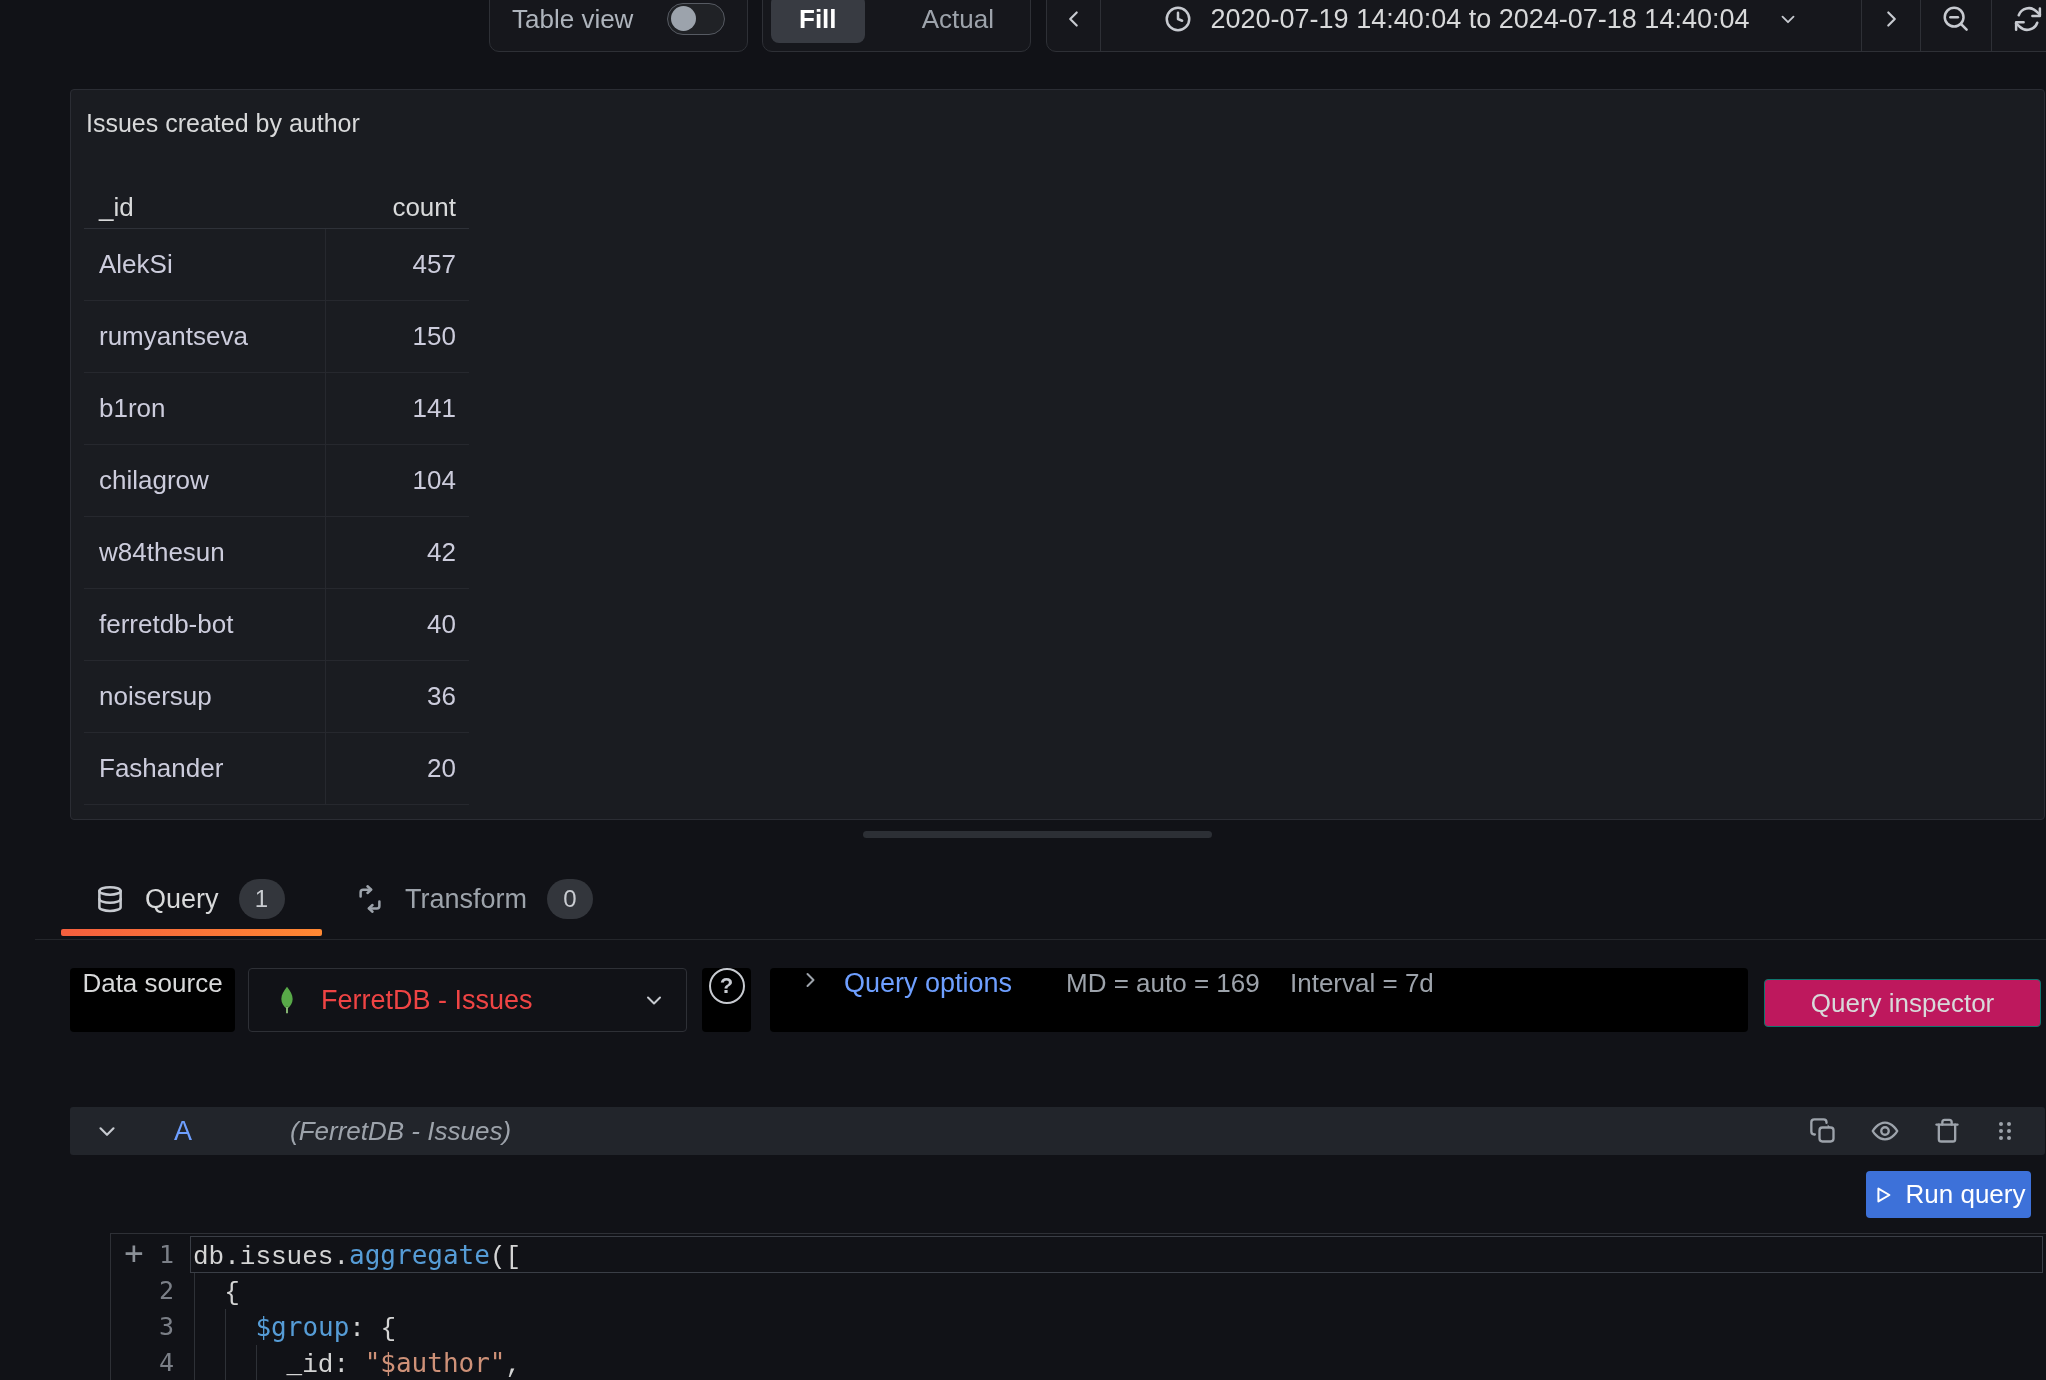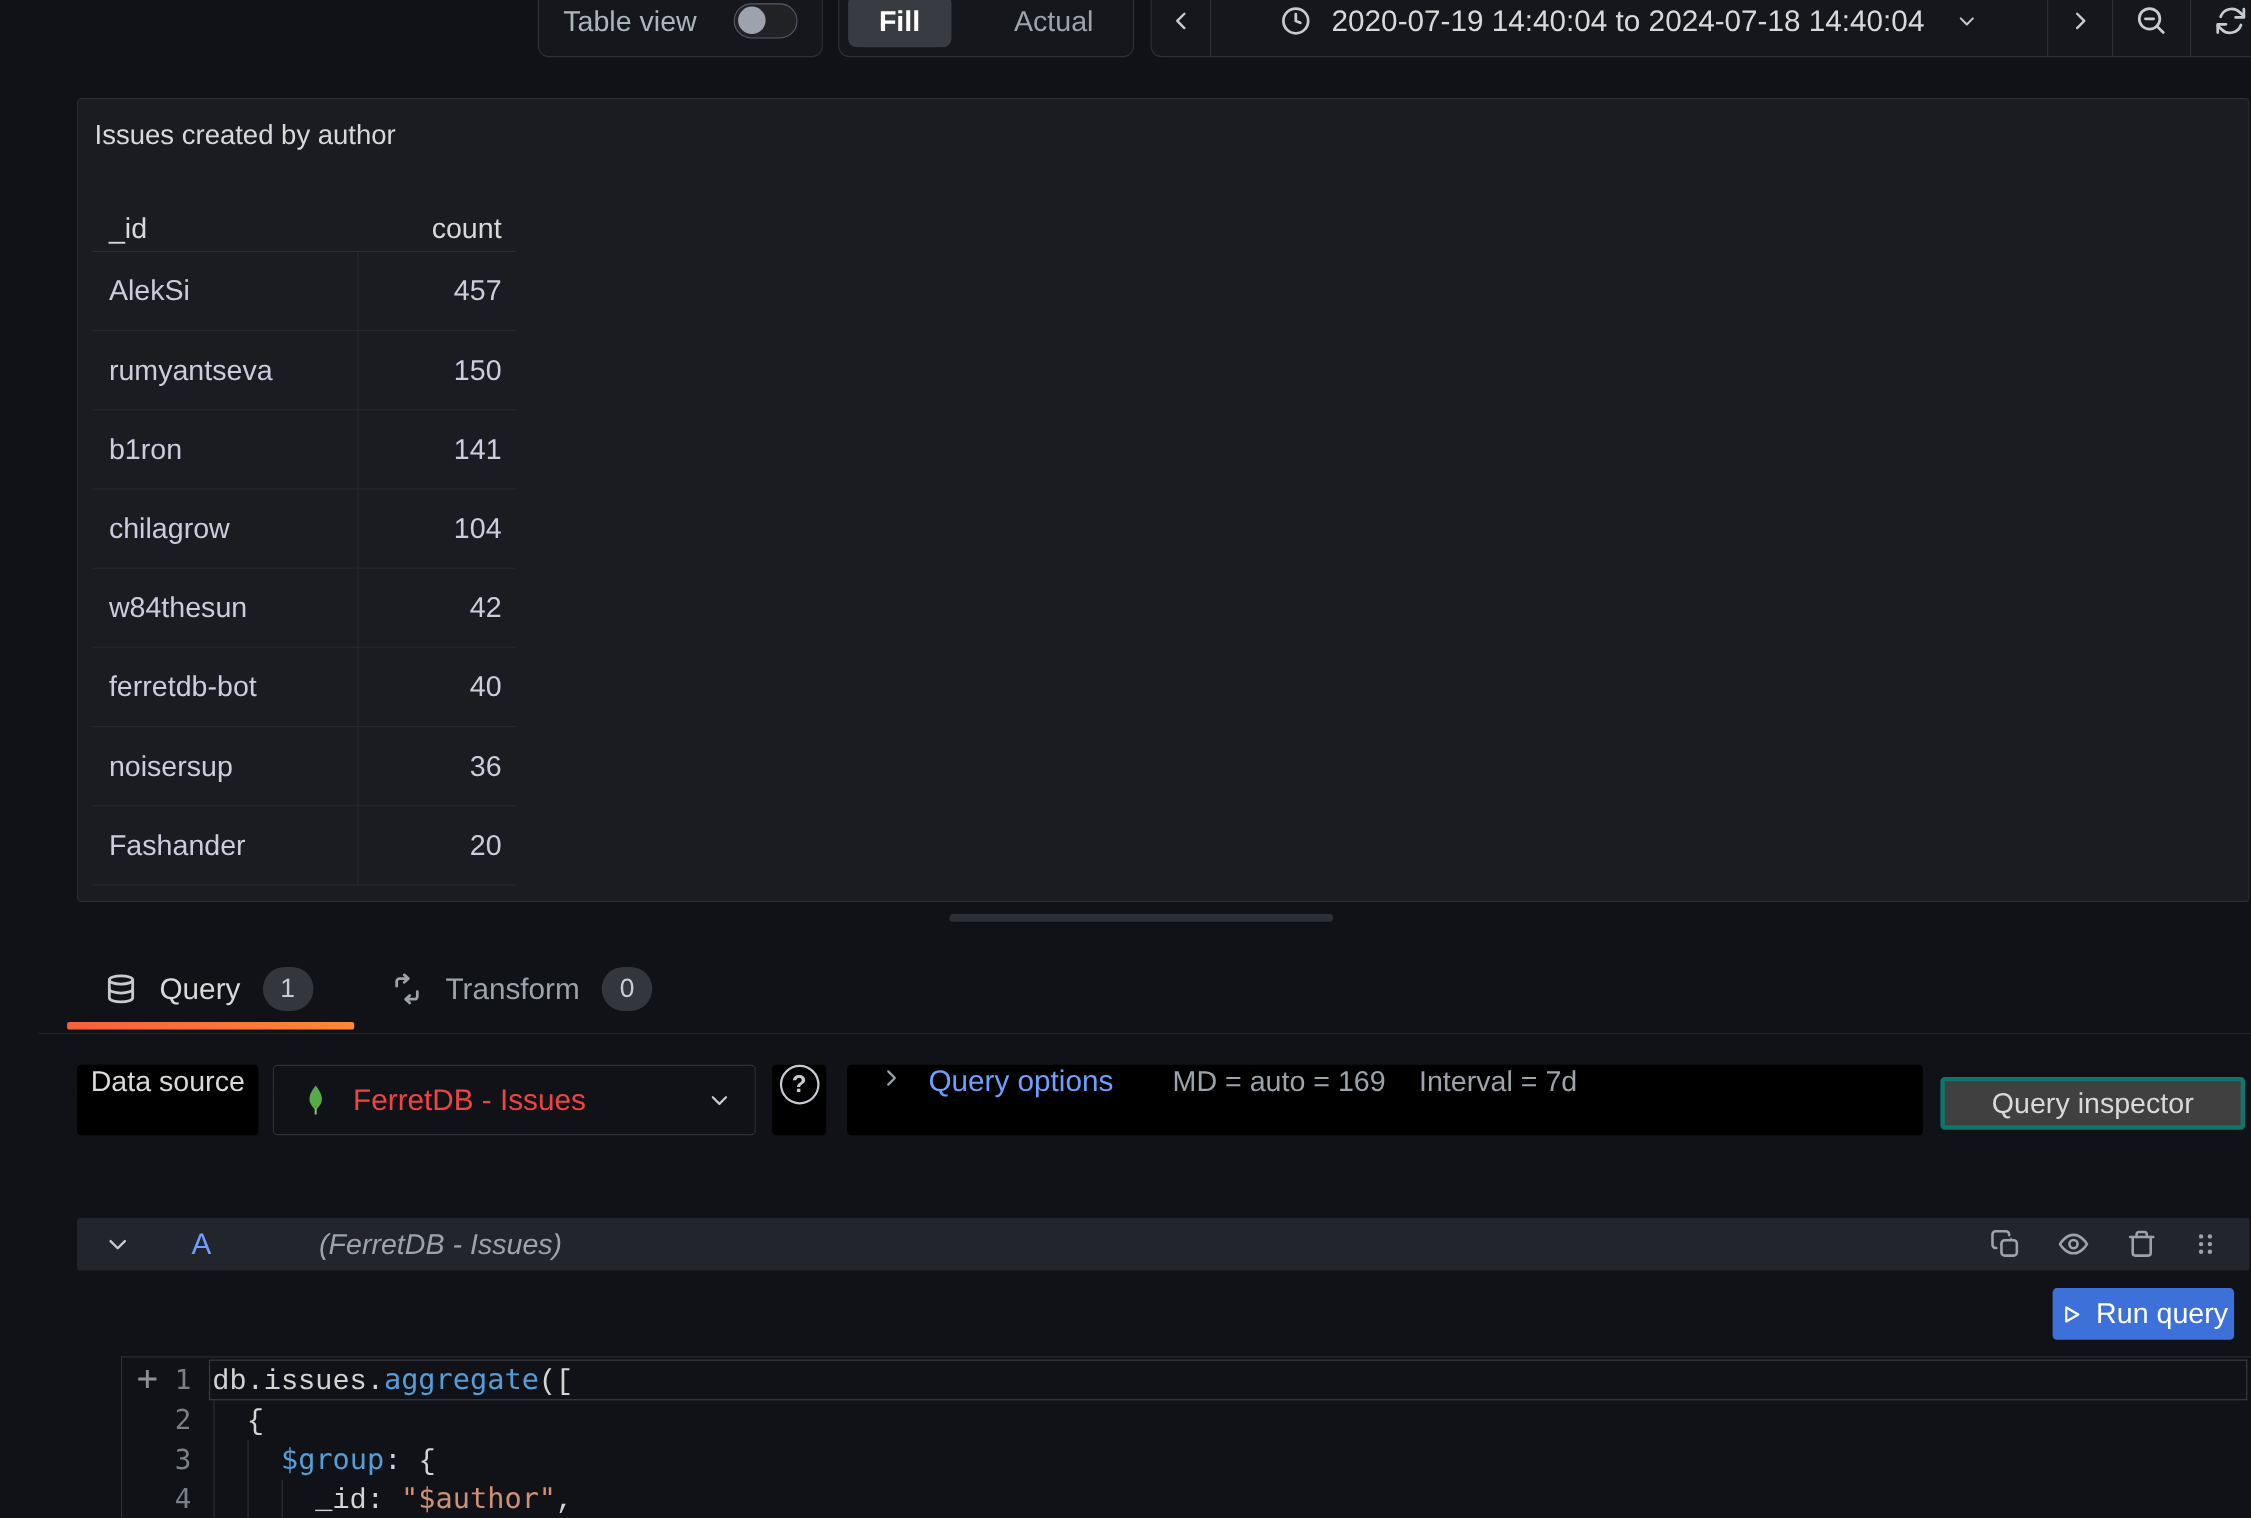--- a/index.html
+++ b/index.html
@@ -62,22 +62,22 @@
   #help-btn { left:667px; width:49px; justify-content:center; cursor:pointer; }
   .qmark { width:36px; height:36px; border:2px solid #c7cad0; border-radius:50%;
            color:#c7cad0; font-size:22px; font-weight:700; display:flex; align-items:center;
            justify-content:center; }
   #qopts { left:735px; width:978px; padding-left:28px; gap:0; }
   #qopts .caret { margin-right:22px; display:flex; }
   #qopts-label { color:#6e9fff; font-size:27px; font-weight:500; }
   .qopt-stat { color:#9da3ab; font-size:26px; }
   #stat-md { position:absolute; left:296px; }
   #stat-int { position:absolute; left:520px; }
-  #inspector-btn { left:1729px; top:979px; width:277px; height:48px; border:4px solid #0f766e;
-                   border-radius:4px; background:#404040; color:#d8d9da; font-size:26px;
+  #inspector-btn { left:1729px; top:979px; width:277px; height:48px; border:1px solid #0f766e;
+                   border-radius:4px; background:#be185d; color:#d8d9da; font-size:26px;
                    font-weight:500; display:flex; align-items:center; justify-content:center;
                    cursor:pointer; }
 
   
   #row-a { left:35px; top:1107px; width:1975px; height:48px; background:#22252b;
            border-radius:3px; display:flex; align-items:center; }
   #ref-id { color:#6e9fff; font-size:27px; font-weight:500; margin-left:54px; }
   #ds-hint { color:#9da3ab; font-size:26px; font-style:italic; margin-left:98px; }
   .row-icons { margin-left:auto; display:flex; align-items:center; gap:32px; margin-right:28px; }
   .row-icons svg { cursor:pointer; }

